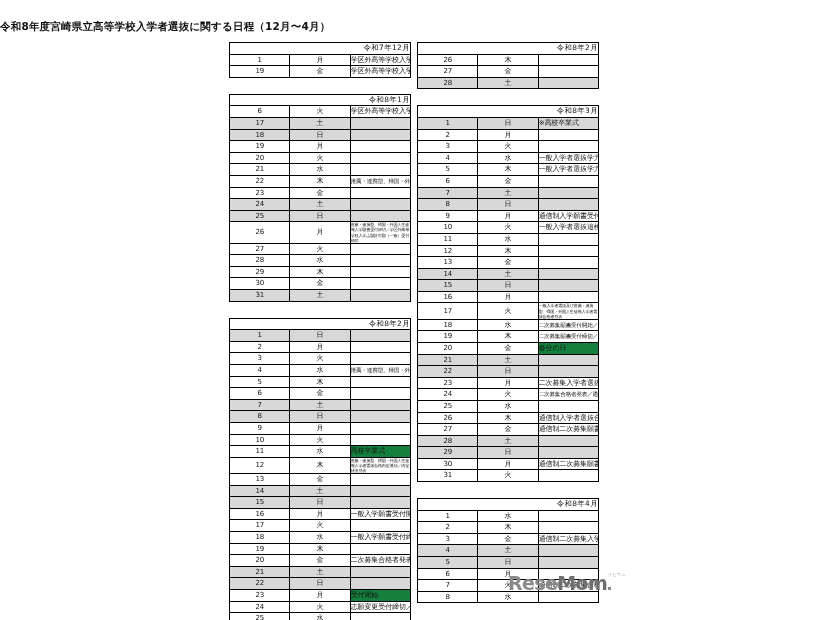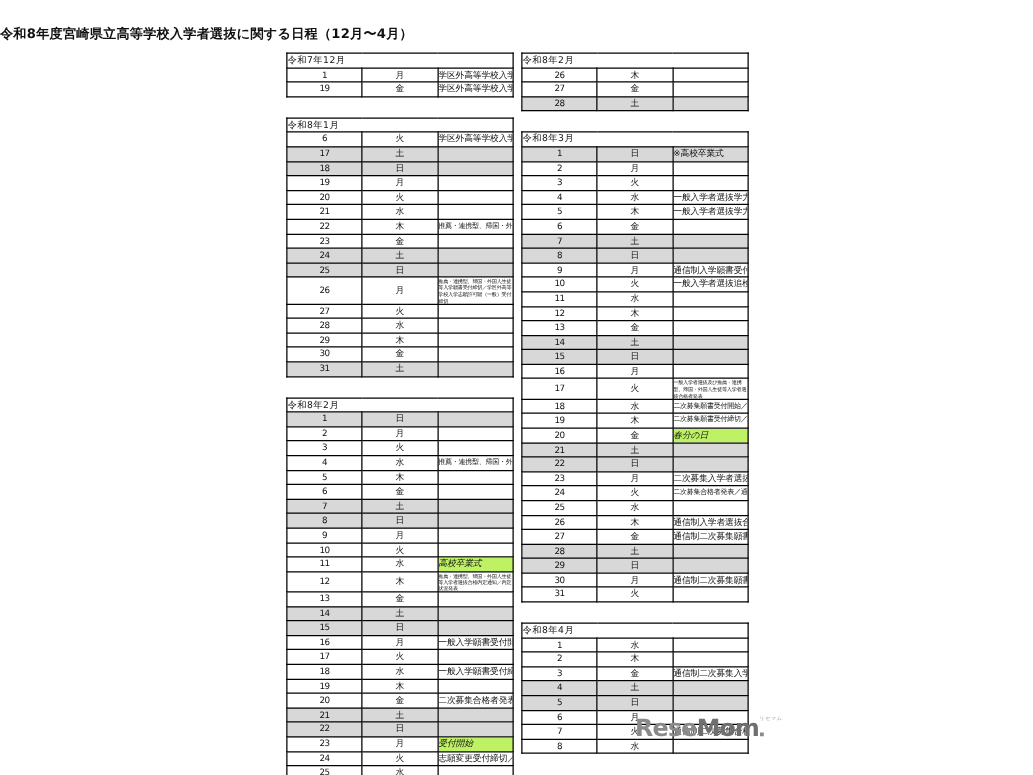--- a/index.html
+++ b/index.html
@@ -48,21 +48,21 @@
   }
   table.cal td, table.cal th {
     border: 0.7px solid #000;
     padding: 0;
     font-weight: normal;
     vertical-align: middle;
     height: 10.6px;
     line-height: 10.6px;
   }
   .cal-head {
-    text-align: left;
+    text-align: right;
     font-size: 7.4px;
     font-weight: normal;
     letter-spacing: 0.4px;
     height: 12px;
     line-height: 12px;
     background: #fff;
   }
   td.daynum {
     width: 14px;
     text-align: center;
@@ -89,21 +89,21 @@
     word-break: break-all;
   }
   td.evt.sm {
     font-size: 5.6px;
     letter-spacing: -0.2px;
   }
   tr.weekend td.evt,
   tr.weekend td.daynum,
   tr.weekend td.dow { background: #d8d8d8; }
   tr.weekend td.evt { background: #d8d8d8; }
-  tr.holiday td.evt { background: #bef264; font-style: italic; }
+  tr.holiday td.evt { background: #15803d; }
   #logo {
     position: absolute;
     left: 508px;
     top: 572px;
     width: 120px;
     height: 26px;
   }
   #logo .wordmark {
     font-family: "DejaVu Sans", "Liberation Sans", sans-serif;
     font-size: 19px;

